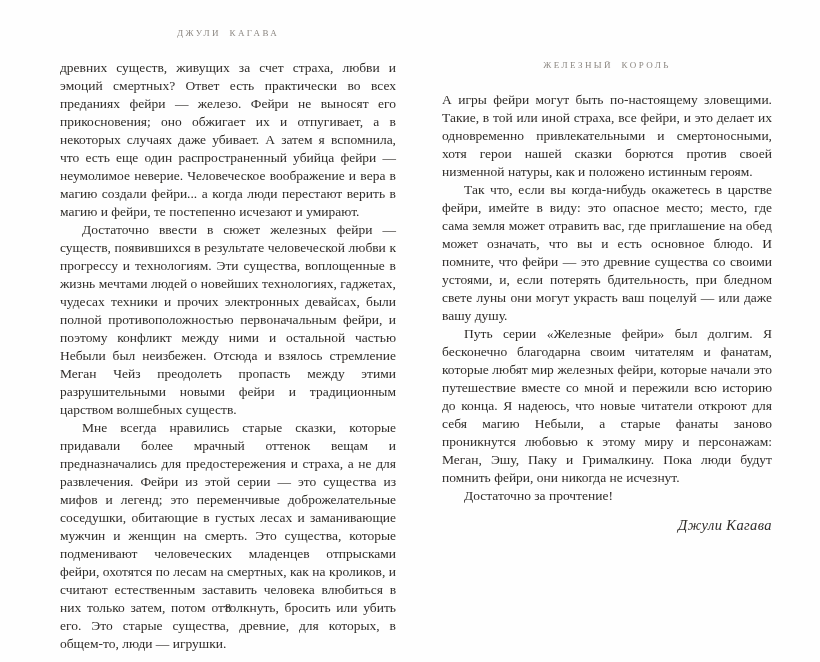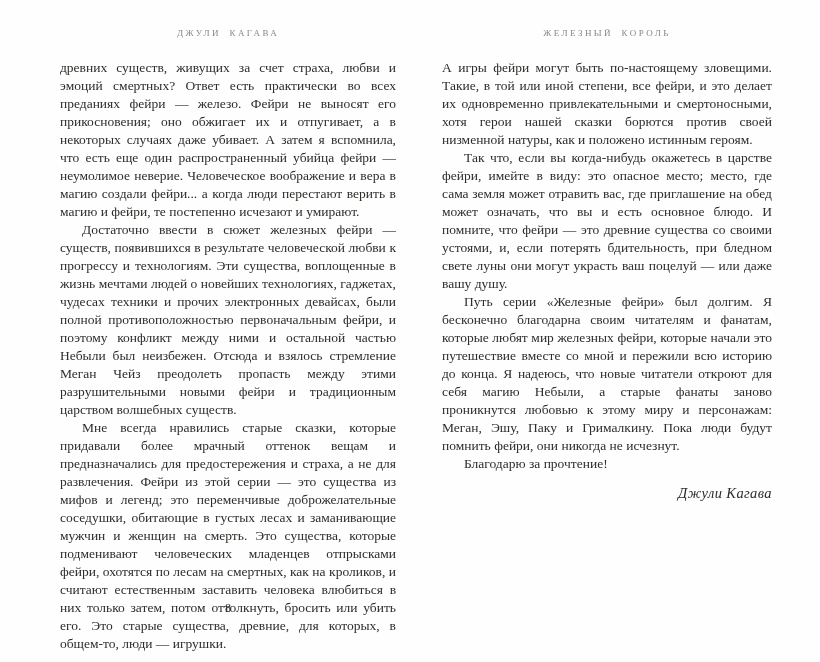--- a/index.html
+++ b/index.html
@@ -13,21 +13,21 @@
     position: relative;
     overflow: hidden;
     font-family: "Liberation Serif", "DejaVu Serif", serif;
     color: var(--text-color, #2f2c29);
   }
   .page {
     position: absolute;
     top: 28px;
   }
   .page-left  { left: 60px;  width: 336px; }
-  .page-right { left: 442px; width: 330px; }
+  .page-right { left: 442px; width: 330px; margin-top: 32px; }
   .running-header {
     display: block;
     text-align: center;
     font-size: 9px;
     letter-spacing: 2.4px;
     color: var(--header-color, #8b8680);
     margin-bottom: 21px;
     text-transform: uppercase;
     word-spacing: 4px;
   }
@@ -71,19 +71,19 @@
     <p class="indent">Достаточно ввести в сюжет железных фейри — существ, появившихся в результате человеческой любви к прогрессу и технологиям. Эти существа, воплощенные в жизнь мечтами людей о новейших технологиях, гаджетах, чудесах техники и прочих электронных девайсах, были полной противоположностью первоначальным фейри, и поэтому конфликт между ними и остальной частью Небыли был неизбежен. Отсюда и взялось стремление Меган Чейз преодолеть пропасть между этими разрушительными новыми фейри и традиционным царством волшебных существ.</p>
     <p class="indent">Мне всегда нравились старые сказки, которые придавали более мрачный оттенок вещам и предназначались для предостережения и страха, а не для развлечения. Фейри из этой серии — это существа из мифов и легенд; это переменчивые доброжелательные соседушки, обитающие в густых лесах и заманивающие мужчин и женщин на смерть. Это существа, которые подменивают человеческих младенцев отпрысками фейри, охотятся по лесам на смертных, как на кроликов, и считают естественным заставить человека влюбиться в них только затем, потом оттолкнуть, бросить или убить его. Это старые существа, древние, для которых, в общем-то, люди — игрушки.</p>
   </div>
 </div>
 
 <div class="page-number">8</div>
 
 <div class="page page-right">
   <span class="running-header">ЖЕЛЕЗНЫЙ КОРОЛЬ</span>
   <div class="body-text">
-    <p>А игры фейри могут быть по-настоящему зловещими. Такие, в той или иной степени, все фейри, и это делает их одновременно привлекательными и смертоносными, хотя герои нашей сказки борются против своей низменной натуры, как и положено истинным героям.</p>
+    <p>А игры фейри могут быть по-настоящему зловещими. Такие, в той или иной страха, все фейри, и это делает их одновременно привлекательными и смертоносными, хотя герои нашей сказки борются против своей низменной натуры, как и положено истинным героям.</p>
     <p class="indent">Так что, если вы когда-нибудь окажетесь в царстве фейри, имейте в виду: это опасное место; место, где сама земля может отравить вас, где приглашение на обед может означать, что вы и есть основное блюдо. И помните, что фейри — это древние существа со своими устоями, и, если потерять бдительность, при бледном свете луны они могут украсть ваш поцелуй — или даже вашу душу.</p>
     <p class="indent">Путь серии «Железные фейри» был долгим. Я бесконечно благодарна своим читателям и фанатам, которые любят мир железных фейри, которые начали это путешествие вместе со мной и пережили всю историю до конца. Я надеюсь, что новые читатели откроют для себя магию Небыли, а старые фанаты заново проникнутся любовью к этому миру и персонажам: Меган, Эшу, Паку и Грималкину. Пока люди будут помнить фейри, они никогда не исчезнут.</p>
-    <p class="indent">Благодарю за прочтение!</p>
+    <p class="indent">Достаточно за прочтение!</p>
   </div>
   <span class="signature">Джули Кагава</span>
 </div>
 
 </body></html>

